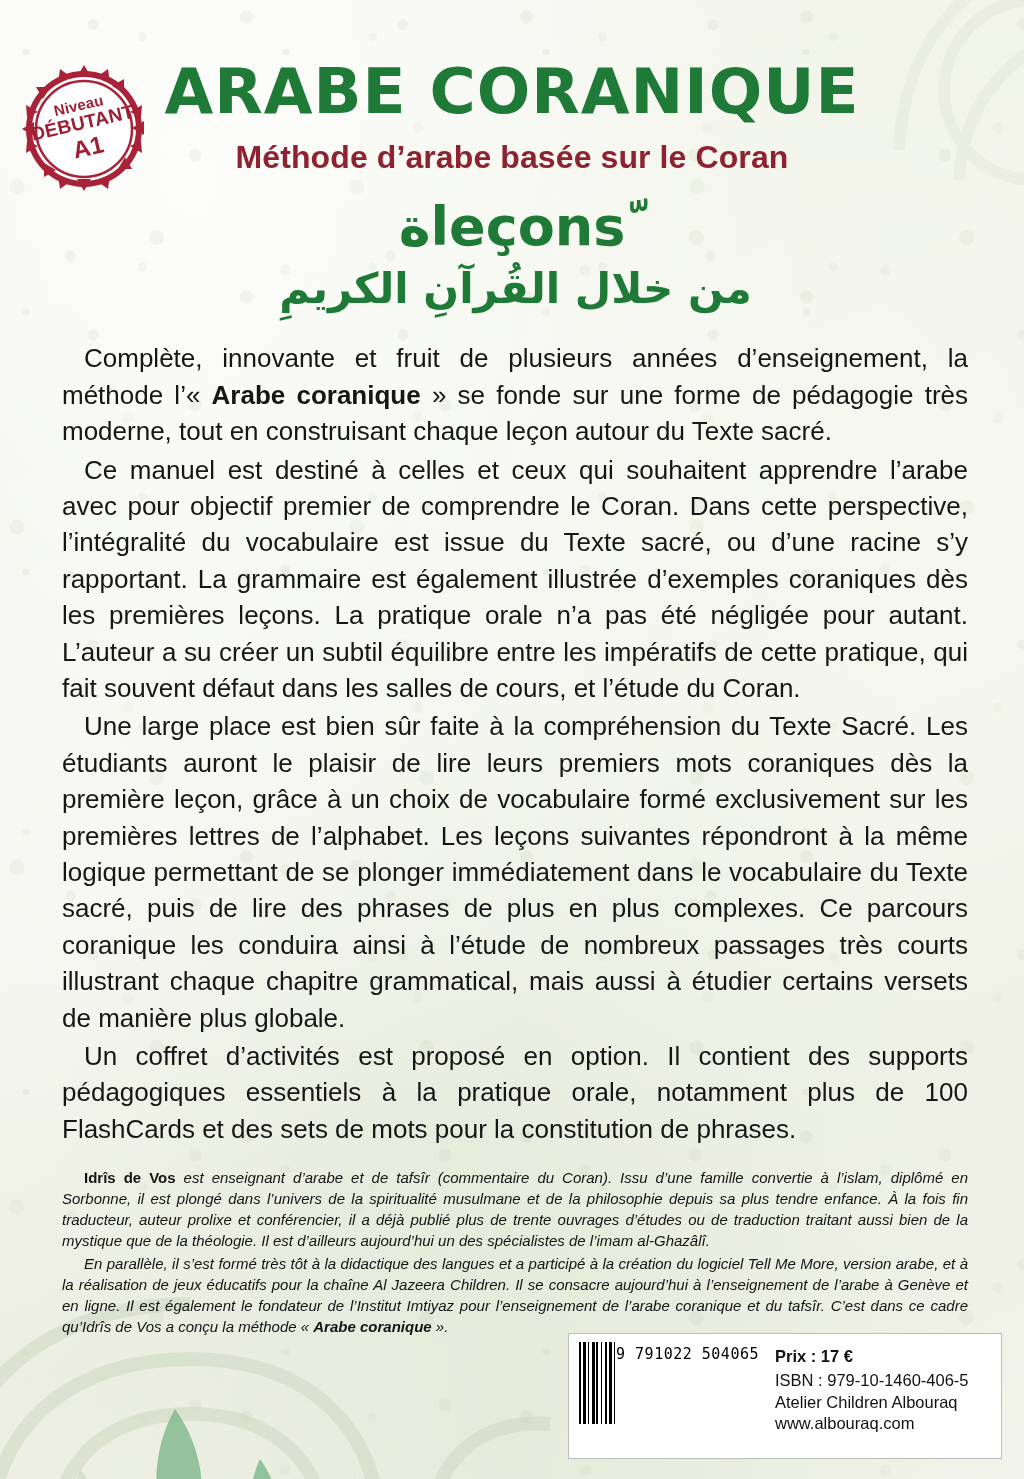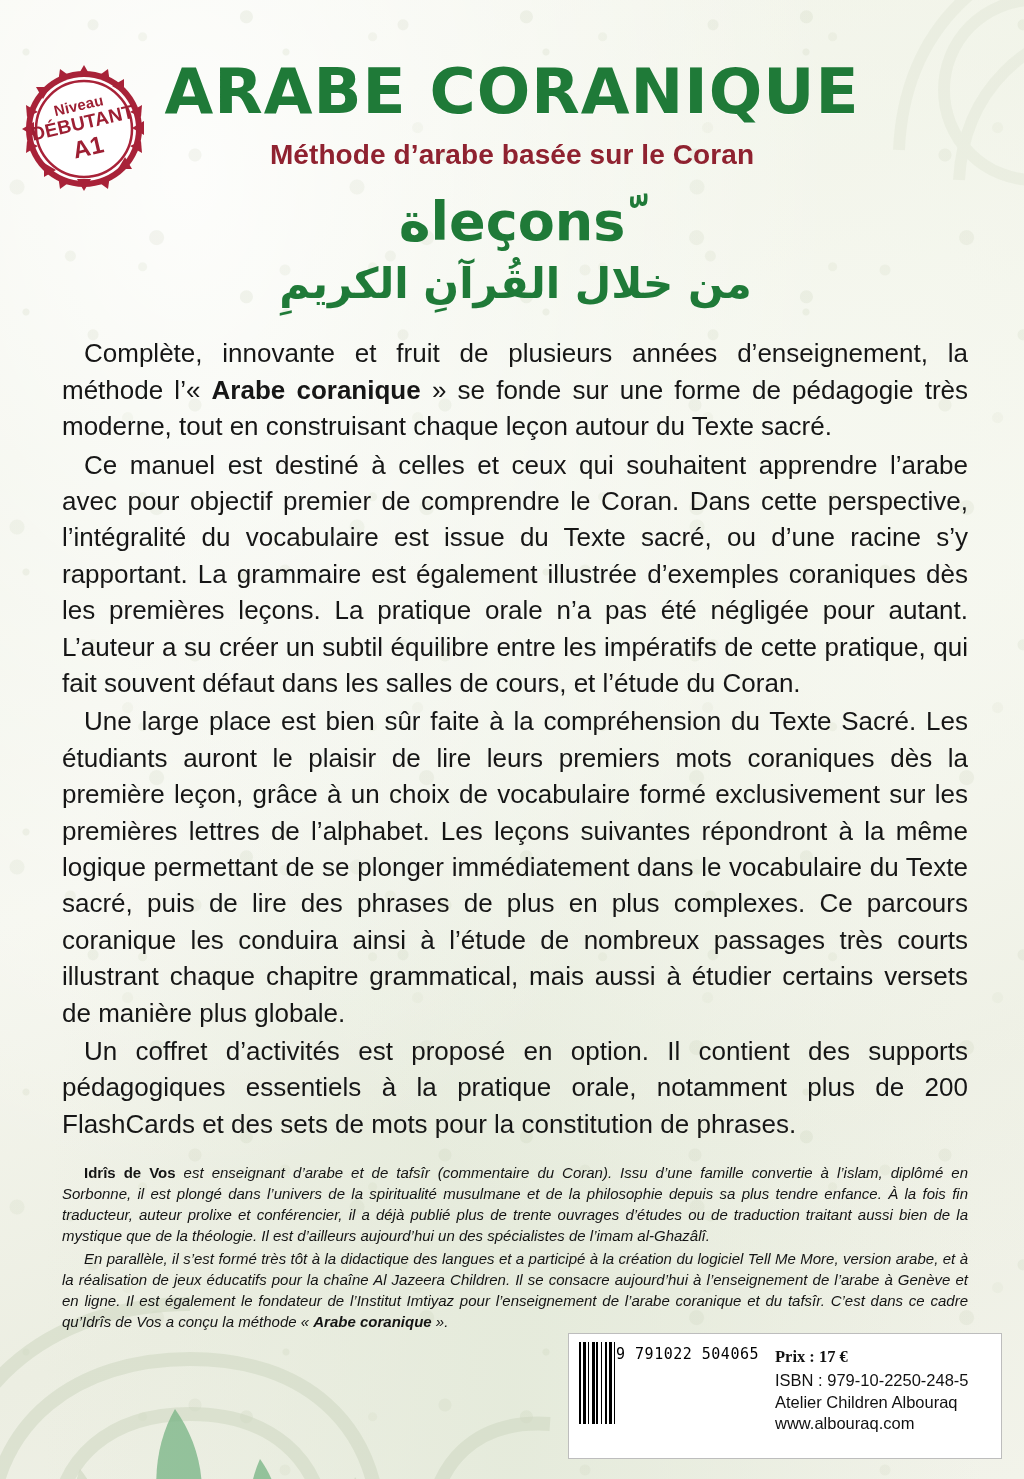--- a/index.html
+++ b/index.html
@@ -105,21 +105,21 @@
     font-family: "DejaVu Sans", sans-serif;
     font-size: 63px;
     font-weight: 700;
     letter-spacing: 1px;
     color: #1f7a38;
     line-height: 1;
     margin: 0;
     text-shadow: 0 1px 0 rgba(255,255,255,0.6);
   }
   .title-sub {
-    font-size: 28px;
+    font-size: 32px;
     font-weight: 700;
     color: #8f2230;
     margin: 16px 0 0 0;
     letter-spacing: .1px;
   }
   .title-ar1 {
     font-family: "DejaVu Sans", sans-serif;
     direction: rtl;
     font-size: 54px;
     font-weight: 700;
@@ -206,21 +206,21 @@
     color: #000;
   }
   .isbn-info {
     flex: 1;
     padding: 12px 8px 8px 10px;
     box-sizing: border-box;
     font-size: 16.5px;
     line-height: 1.32;
     color: #111;
   }
-  .isbn-info .price { font-weight: 700; margin-bottom: 2px; font-family: Liberation Serif, serif; }
+  .isbn-info .price { font-weight: 700; margin-bottom: 2px; }
   .isbn-info div { white-space: nowrap; }
 </style>
 </head>
 <body>
 
 <div class="page">
 
   <div class="texture"></div>
 
   <svg class="deco-bottom" viewBox="0 0 620 330">
@@ -292,35 +292,35 @@
   </div>
 
   <div class="content">
 
     <p class="blurb"><span>Complète, innovante et fruit de plusieurs années d’enseignement, la méthode l’« </span><b>Arabe coranique</b><span> » se fonde sur une forme de pédagogie très moderne, tout en construisant chaque leçon autour du Texte sacré.</span></p>
 
     <p class="blurb">Ce manuel est destiné à celles et ceux qui souhaitent apprendre l’arabe avec pour objectif premier de comprendre le Coran. Dans cette perspective, l’intégralité du vocabulaire est issue du Texte sacré, ou d’une racine s’y rapportant. La grammaire est également illustrée d’exemples coraniques dès les premières leçons. La pratique orale n’a pas été négligée pour autant. L’auteur a su créer un subtil équilibre entre les impératifs de cette pratique, qui fait souvent défaut dans les salles de cours, et l’étude du Coran.</p>
 
     <p class="blurb">Une large place est bien sûr faite à la compréhension du Texte Sacré. Les étudiants auront le plaisir de lire leurs premiers mots coraniques dès la première leçon, grâce à un choix de vocabulaire formé exclusivement sur les premières lettres de l’alphabet. Les leçons suivantes répondront à la même logique permettant de se plonger immédiatement dans le vocabulaire du Texte sacré, puis de lire des phrases de plus en plus complexes. Ce parcours coranique les conduira ainsi à l’étude de nombreux passages très courts illustrant chaque chapitre grammatical, mais aussi à étudier certains versets de manière plus globale.</p>
 
-    <p class="blurb">Un coffret d’activités est proposé en option. Il contient des supports pédagogiques essentiels à la pratique orale, notamment plus de 200 FlashCards et des sets de mots pour la constitution de phrases.</p>
+    <p class="blurb">Un coffret d’activités est proposé en option. Il contient des supports pédagogiques essentiels à la pratique orale, notamment plus de 100 FlashCards et des sets de mots pour la constitution de phrases.</p>
 
     <div class="bio">
       <p><b>Idrîs de Vos</b><span> est enseignant d’arabe et de tafsîr (commentaire du Coran). Issu d’une famille convertie à l’islam, diplômé en Sorbonne, il est plongé dans l’univers de la spiritualité musulmane et de la philosophie depuis sa plus tendre enfance. À la fois fin traducteur, auteur prolixe et conférencier, il a déjà publié plus de trente ouvrages d’études ou de traduction traitant aussi bien de la mystique que de la théologie. Il est d’ailleurs aujourd’hui un des spécialistes de l’imam al-Ghazâlî.</span></p>
       <p><span>En parallèle, il s’est formé très tôt à la didactique des langues et a participé à la création du logiciel Tell Me More, version arabe, et à la réalisation de jeux éducatifs pour la chaîne Al Jazeera Children. Il se consacre aujourd’hui à l’enseignement de l’arabe à Genève et en ligne. Il est également le fondateur de l’Institut Imtiyaz pour l’enseignement de l’arabe coranique et du tafsîr. C’est dans ce cadre qu’Idrîs de Vos a conçu la méthode « </span><i class="em">Arabe coranique</i><span> ».</span></p>
     </div>
 
   </div>
 
   <div class="isbn-box">
     <div class="barcode-wrap">
       <div class="barcode"></div>
       <div class="barcode-num">9 791022 504065</div>
     </div>
     <div class="isbn-info">
       <div class="price">Prix : 17 €</div>
-      <div>ISBN : 979-10-2250-248-5</div>
+      <div>ISBN : 979-10-1460-406-5</div>
       <div>Atelier Children Albouraq</div>
       <div>www.albouraq.com</div>
     </div>
   </div>
 
 </div>
 
 </body></html>

